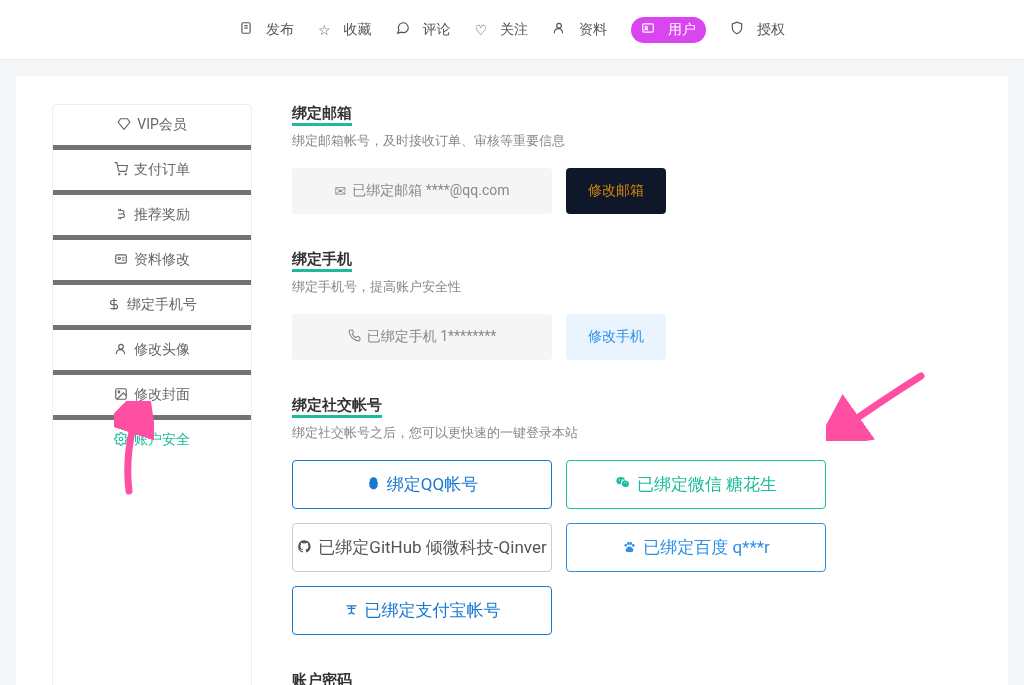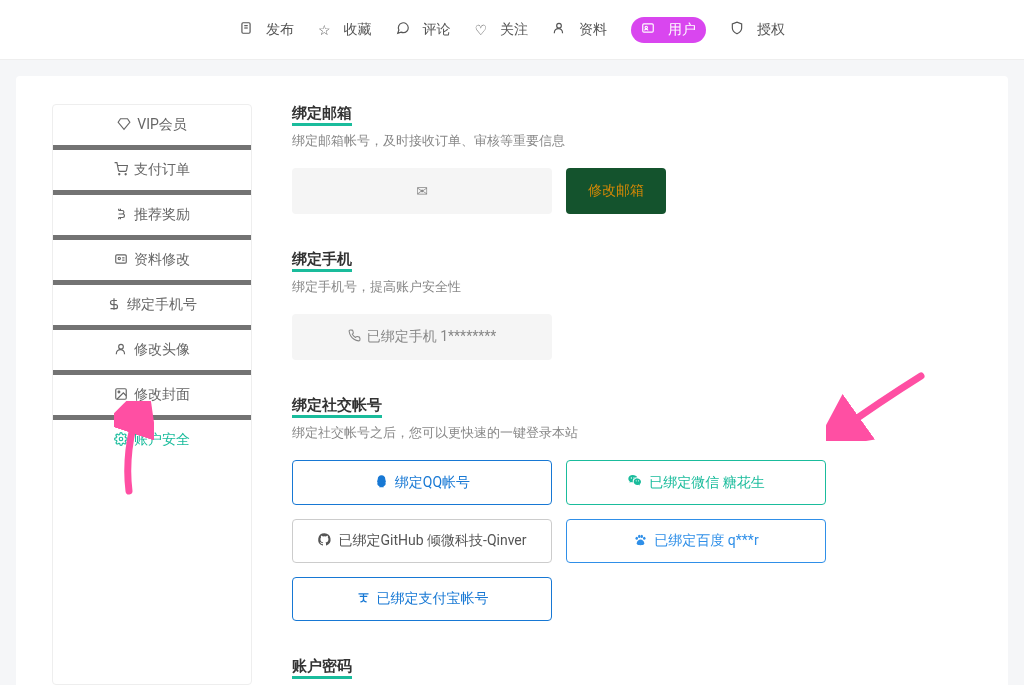--- a/index.html
+++ b/index.html
@@ -93,21 +93,21 @@
     justify-content: center;
     gap: 6px;
   }
   .btn {
     padding: 14px 22px;
     border-radius: 4px;
     text-align: center;
     cursor: pointer;
   }
   .btn-warning {
-    background: #14532d;
+    background: #0f172a;
     color: #d48806;
     padding: 14px 22px;
   }
   .btn-info {
     background: #eaf4fe;
     color: #2f8fe8;
     padding: 14px 22px;
   }
   .social-grid {
     display: flex;
@@ -119,21 +119,21 @@
     padding: 12px 0;
     text-align: center;
     border: 1px solid #ccc;
     border-radius: 4px;
     color: #555;
     cursor: pointer;
     display: flex;
     align-items: center;
     justify-content: center;
     gap: 6px;
-    font-size: 14px;
+    font-size: 17px;
   }
   .social-btn.blue { border-color: #1778d4; color: #1778d4; }
   .social-btn.green { border-color: #1abc9c; color: #1abc9c; }
   .social-btn.lblue { border-color: #2f8fe8; color: #2f8fe8; }
   
   .arrow {
     position: absolute;
     pointer-events: none;
   }
   .arrow svg { display: block; }
@@ -261,35 +261,37 @@
   </div>
 
   <div class="main">
 
     <div class="section">
       <div class="section-title">绑定邮箱</div>
       <div class="section-desc">绑定邮箱帐号，及时接收订单、审核等重要信息</div>
       <div class="row">
         <div class="status-box">
           <span>✉</span>
+          <span>已绑定邮箱 ****@qq.com</span>
         </div>
         <div class="btn btn-warning">修改邮箱</div>
       </div>
     </div>
 
     <div class="section">
       <div class="section-title">绑定手机</div>
       <div class="section-desc">绑定手机号，提高账户安全性</div>
       <div class="row">
         <div class="status-box">
           <span><svg width="13" height="13" viewBox="0 0 24 24" fill="none" stroke="currentColor" stroke-width="2">
                 <path d="M22 16.9v3a2 2 0 0 1-2.2 2 19.8 19.8 0 0 1-8.6-3.1 19.5 19.5 0 0 1-6-6A19.8 19.8 0 0 1 2.1 4.2 2 2 0 0 1 4.1 2h3a2 2 0 0 1 2 1.7c.1.9.3 1.8.6 2.6a2 2 0 0 1-.5 2.1L8 9.6a16 16 0 0 0 6 6l1.2-1.2a2 2 0 0 1 2.1-.5c.8.3 1.7.5 2.6.6a2 2 0 0 1 1.7 2z"></path>
               </svg></span>
           <span>已绑定手机 1********</span>
         </div>
+        <div class="btn btn-info">修改手机</div>
       </div>
     </div>
 
     <div class="section">
       <div class="section-title">绑定社交帐号</div>
       <div class="section-desc">绑定社交帐号之后，您可以更快速的一键登录本站</div>
       <div class="social-grid">
         <div class="social-btn blue">
           <span><svg width="15" height="15" viewBox="0 0 24 24" fill="currentColor">
                 <path d="M12 2C8 2 6 5 6 8c0 1-1 3-1 4 0 2 1 2 1 2-1 1-1 3 0 3 0 1 1 2 3 2-1 1-1 2 0 2h6c1 0 1-1 0-2 2 0 3-1 3-2 1 0 1-2 0-3 0 0 1 0 1-2 0-1-1-3-1-4 0-3-2-6-6-6z"></path>

